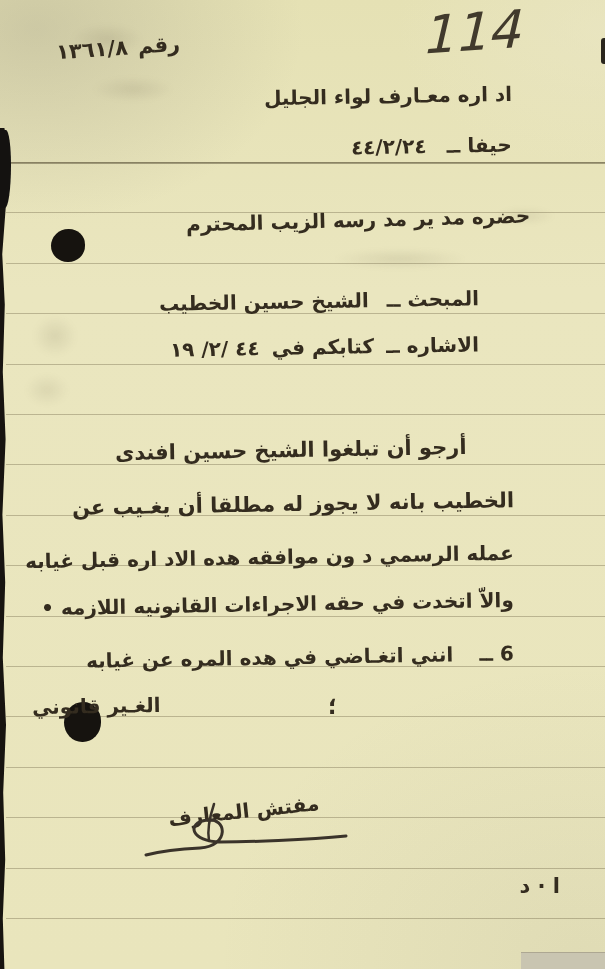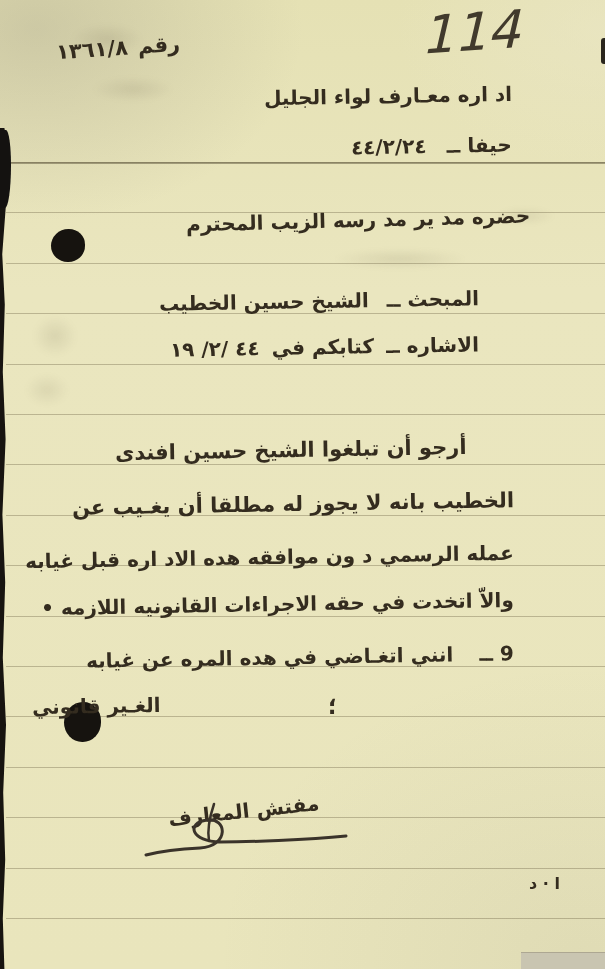--- a/index.html
+++ b/index.html
@@ -84,25 +84,25 @@
   <span>الاشاره ــ</span>
   <span>كتابكم في</span>
   <span class="num">٤٤ /٢/ ١٩</span>
 </div>
 
 <div class="typed" style="right:138px;top:438px;font-size:21px;transform:rotate(-1deg);">أرجو أن تبلغوا الشيخ حسين افندى</div>
 <div class="typed" style="right:91px;top:492px;font-size:21px;transform:rotate(-1deg);">الخطيب بانه لا يجوز له مطلقا أن يغـيب عن</div>
 <div class="typed" style="right:91px;top:545px;font-size:20px;transform:rotate(-1deg);">عمله الرسمي د ون موافقه هده الاد اره قبل غيابه</div>
 <div class="typed" style="right:91px;top:592px;font-size:20px;transform:rotate(-1deg);">والاّ اتخدت في حقه الاجراءات القانونيه اللازمه •</div>
 <div class="typed flexline" style="right:91px;top:645px;gap:26px;font-size:20px;transform:rotate(-1deg);">
-  <span>9 ــ</span>
+  <span>6 ــ</span>
   <span>انني اتغـاضي في هده المره عن غيابه</span>
 </div>
 <div class="typed" style="left:32px;top:694px;font-size:20px;transform:rotate(-1deg);">الغـير قانوني</div>
 <div class="typed" style="left:328px;top:694px;font-size:22px;">؛</div>
 
 <div class="typed" style="left:168px;top:799px;font-size:20px;transform:rotate(-6deg);">مفتش المعارف</div>
 <svg class="abs" style="left:122px;top:808px;" width="235" height="60" viewBox="0 0 235 60">
   <path d="M 224 28 C 185 32 125 34 98 34 C 70 34 63 15 85 12 C 105 9 108 38 78 40 C 58 41 40 43 24 47" fill="none" stroke="#3a332a" stroke-width="3" stroke-linecap="round"></path>
   <path d="M 92 -4 C 88 8 85 22 87 33" fill="none" stroke="#3a332a" stroke-width="2.5" stroke-linecap="round"></path>
 </svg>
 
-<div class="typed" style="right:45px;top:874px;font-size:16px;letter-spacing:3px;">ا · د</div>
+<div class="typed" style="right:45px;top:874px;font-size:21px;letter-spacing:3px;">ا · د</div>
 
 </body></html>

